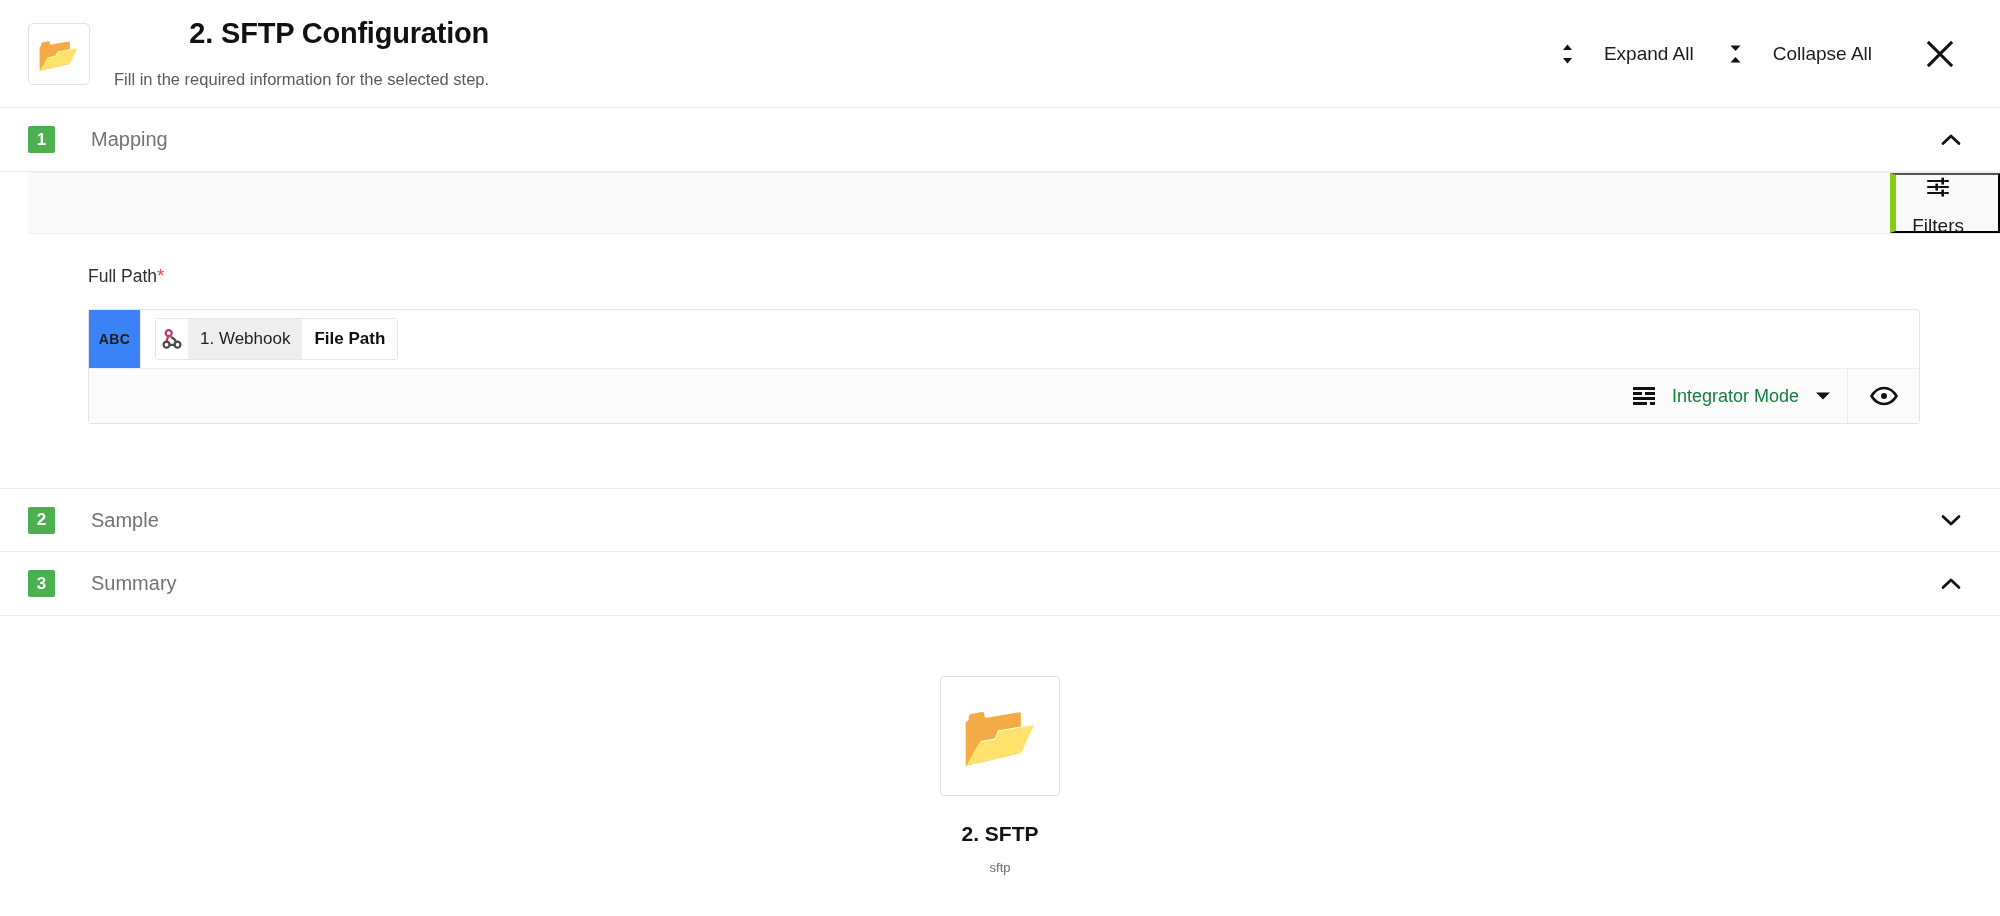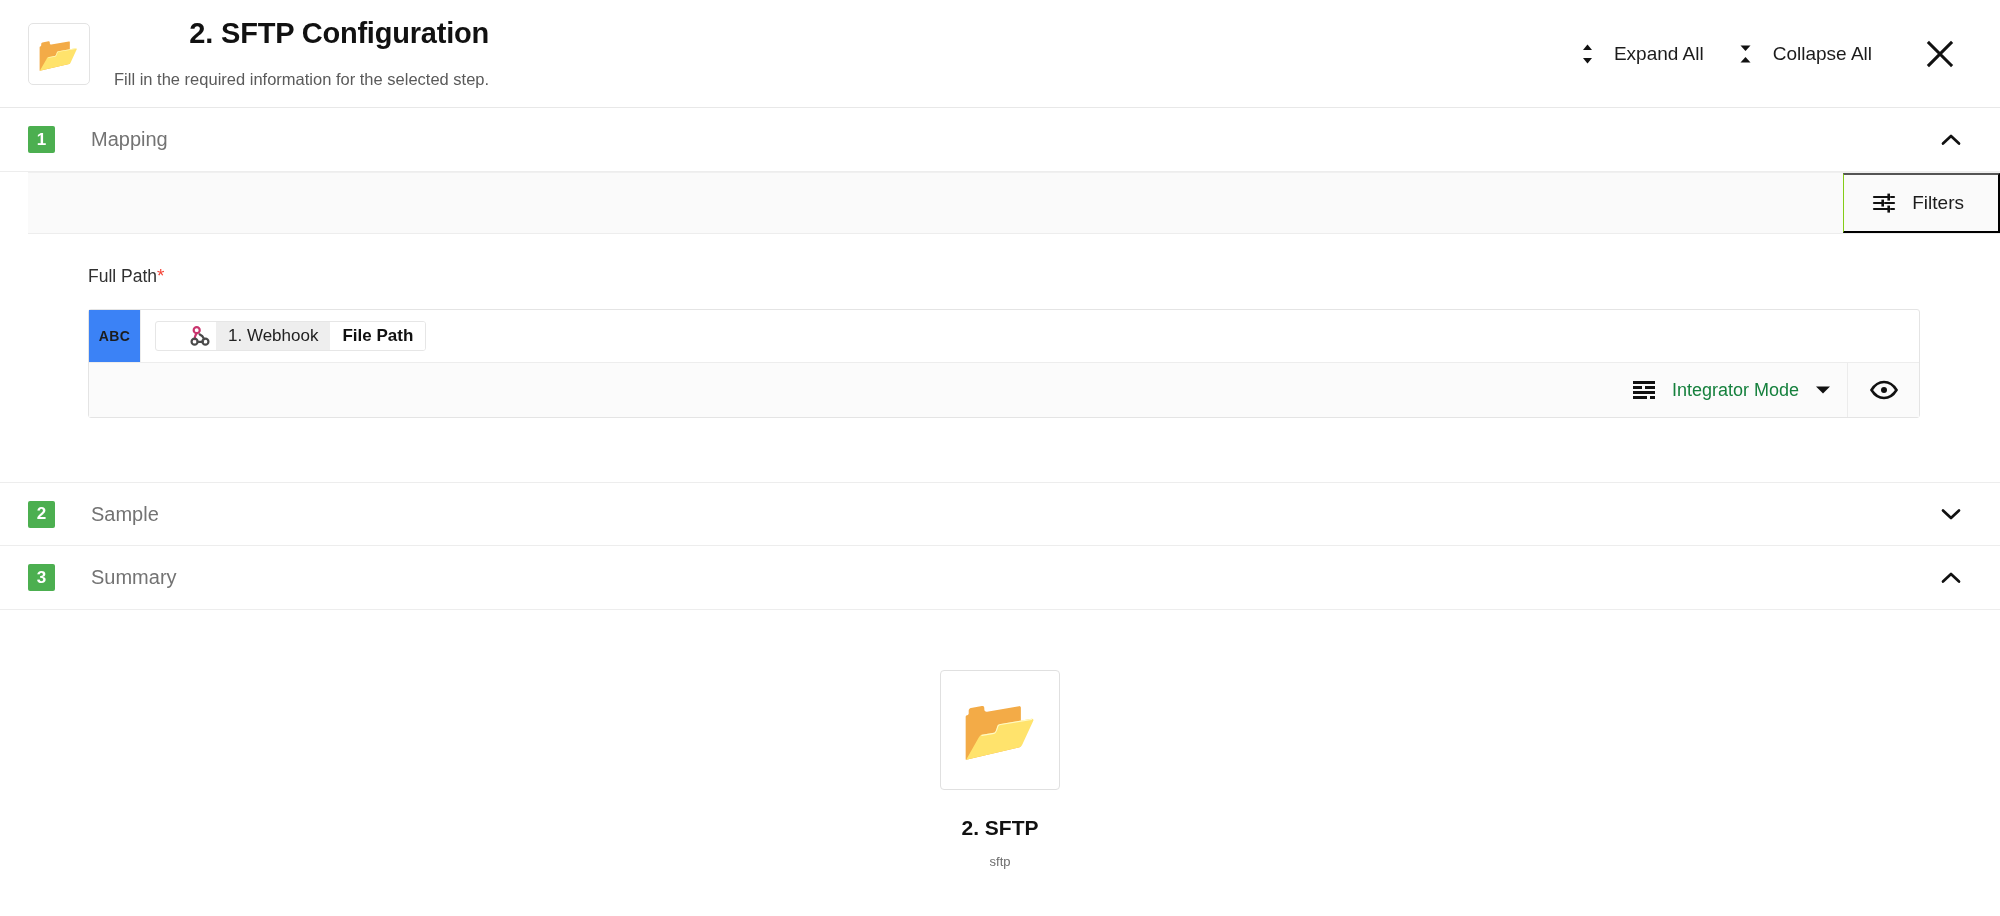--- a/index.html
+++ b/index.html
@@ -44,21 +44,21 @@
     color: #5a5a5a;
     line-height: 1.1;
   }
   .header-actions {
     margin-left: auto;
     display: flex;
     align-items: center;
     gap: 0px;
   }
   .hdr-btn {
-    display: flex; align-items: center; gap: 18px;
+    display: flex; align-items: center; gap: 28px;
     padding: 8px 16px;
     font-size: 19px;
     color: #1c1c1c;
     cursor: pointer;
     background: none; border: none;
     font-family: inherit;
   }
   .close-btn {
     margin-left: 30px;
     width: 44px; height: 44px;
@@ -104,27 +104,28 @@
     height: 62px;
     background: #fafafa;
     border-top: 1px solid #f0f0f0;
     border-bottom: 1px solid #ededed;
     display: flex;
     align-items: stretch;
     justify-content: flex-end;
   }
   .filters-btn {
     display: flex; align-items: center; gap: 16px;
-    padding: 0 34px 0 28px;
-    border-left: 1px solid #84cc16;
+    padding: 0 34px 0 16px;
+    border-left: 6px solid #84cc16;
     font-size: 19px;
     color: #1c1c1c;
     cursor: pointer;
     background: none;
     font-family: inherit;
+    flex-direction: column;
   }
 
   
   .field-wrap { padding: 32px 0 0 88px; }
   .field-label {
     font-size: 17.5px;
     color: #303030;
     margin-bottom: 22px;
   }
   .req-star { color: #f44336; font-size: 19px; line-height: 1; }
@@ -155,24 +156,23 @@
     flex: 1;
     display: flex;
     align-items: center;
     padding: 8px 14px;
   }
   .token-chip {
     display: inline-flex;
     align-items: stretch;
     border-radius: 3px;
     overflow: hidden;
-    height: 30px;
+    height: 42px;
     border: 1px solid #e6e6e6;
     background: #fff;
-    padding-left: 28px;
   }
   .token-icon {
     width: 32px;
     display: flex; align-items: center; justify-content: center;
     background: #ffffff;
   }
   .token-src {
     display: flex; align-items: center;
     padding: 0 12px;
     background: #eeeeee;

